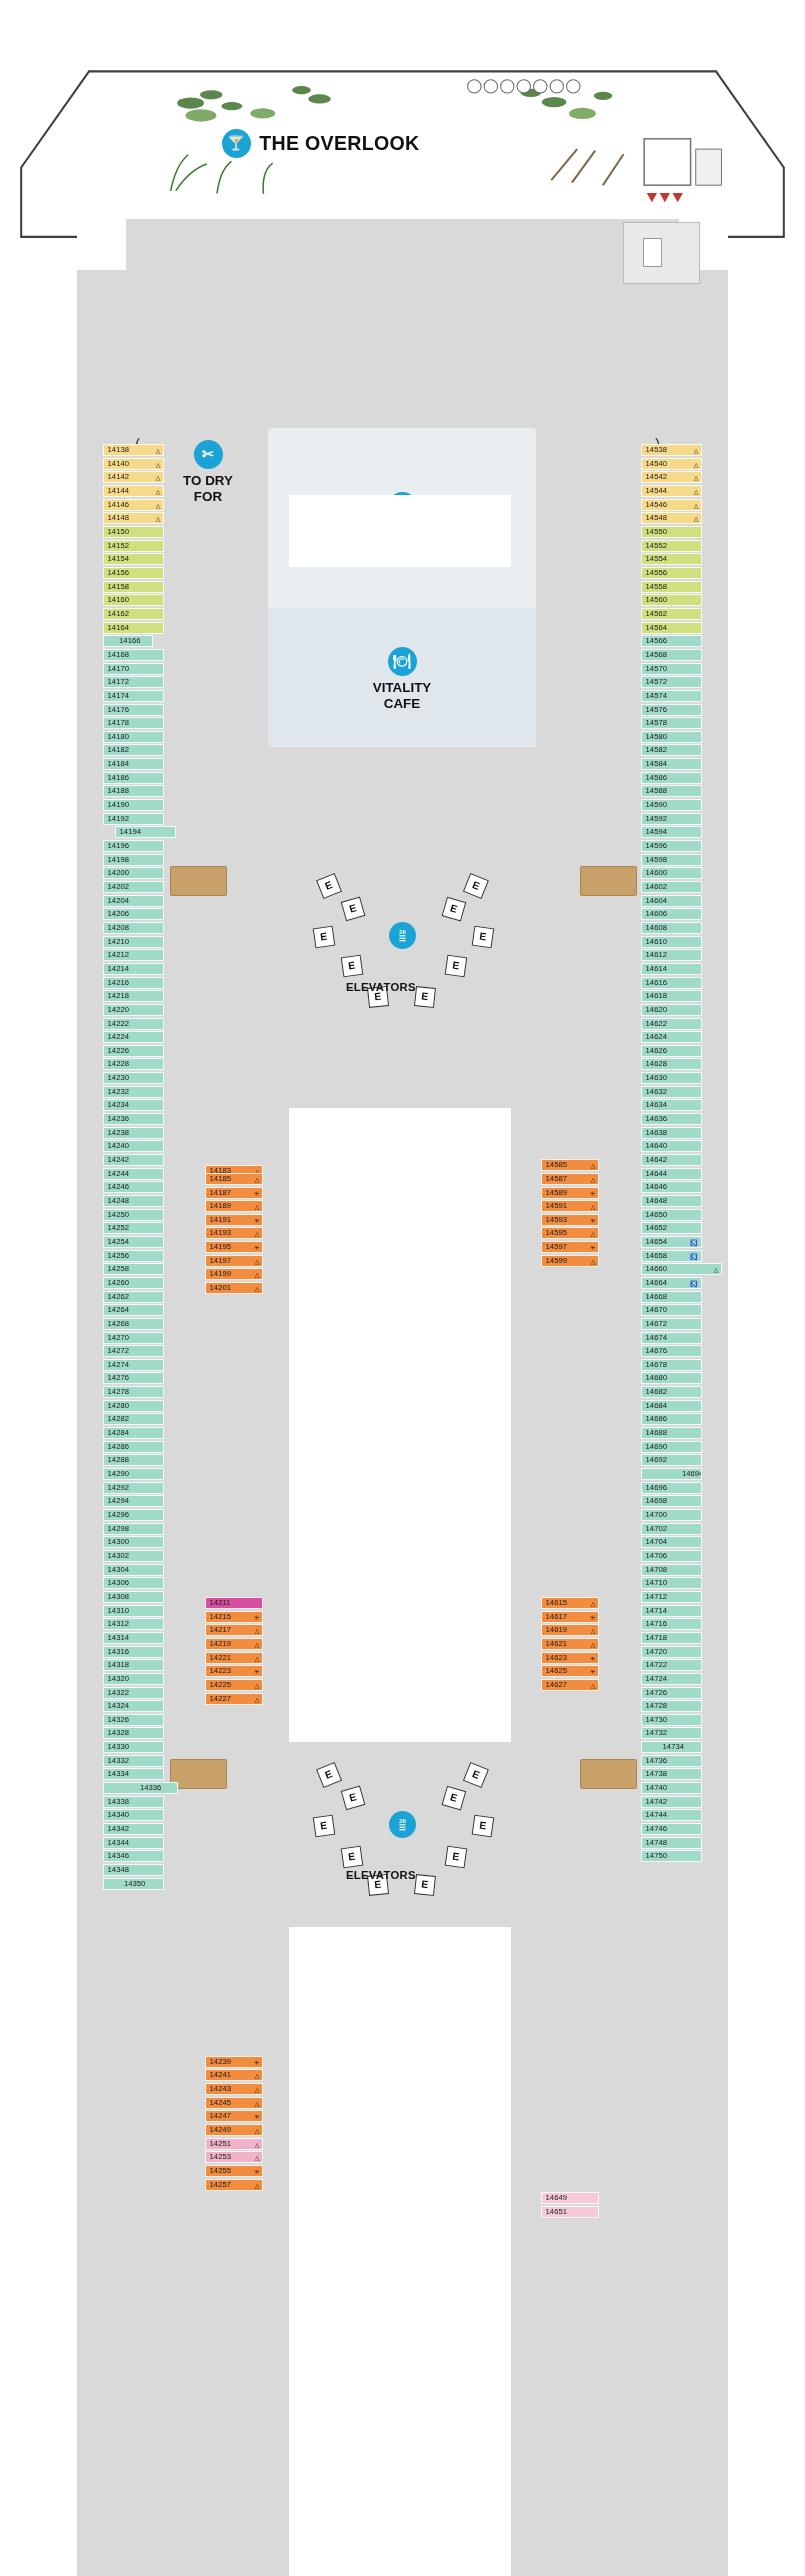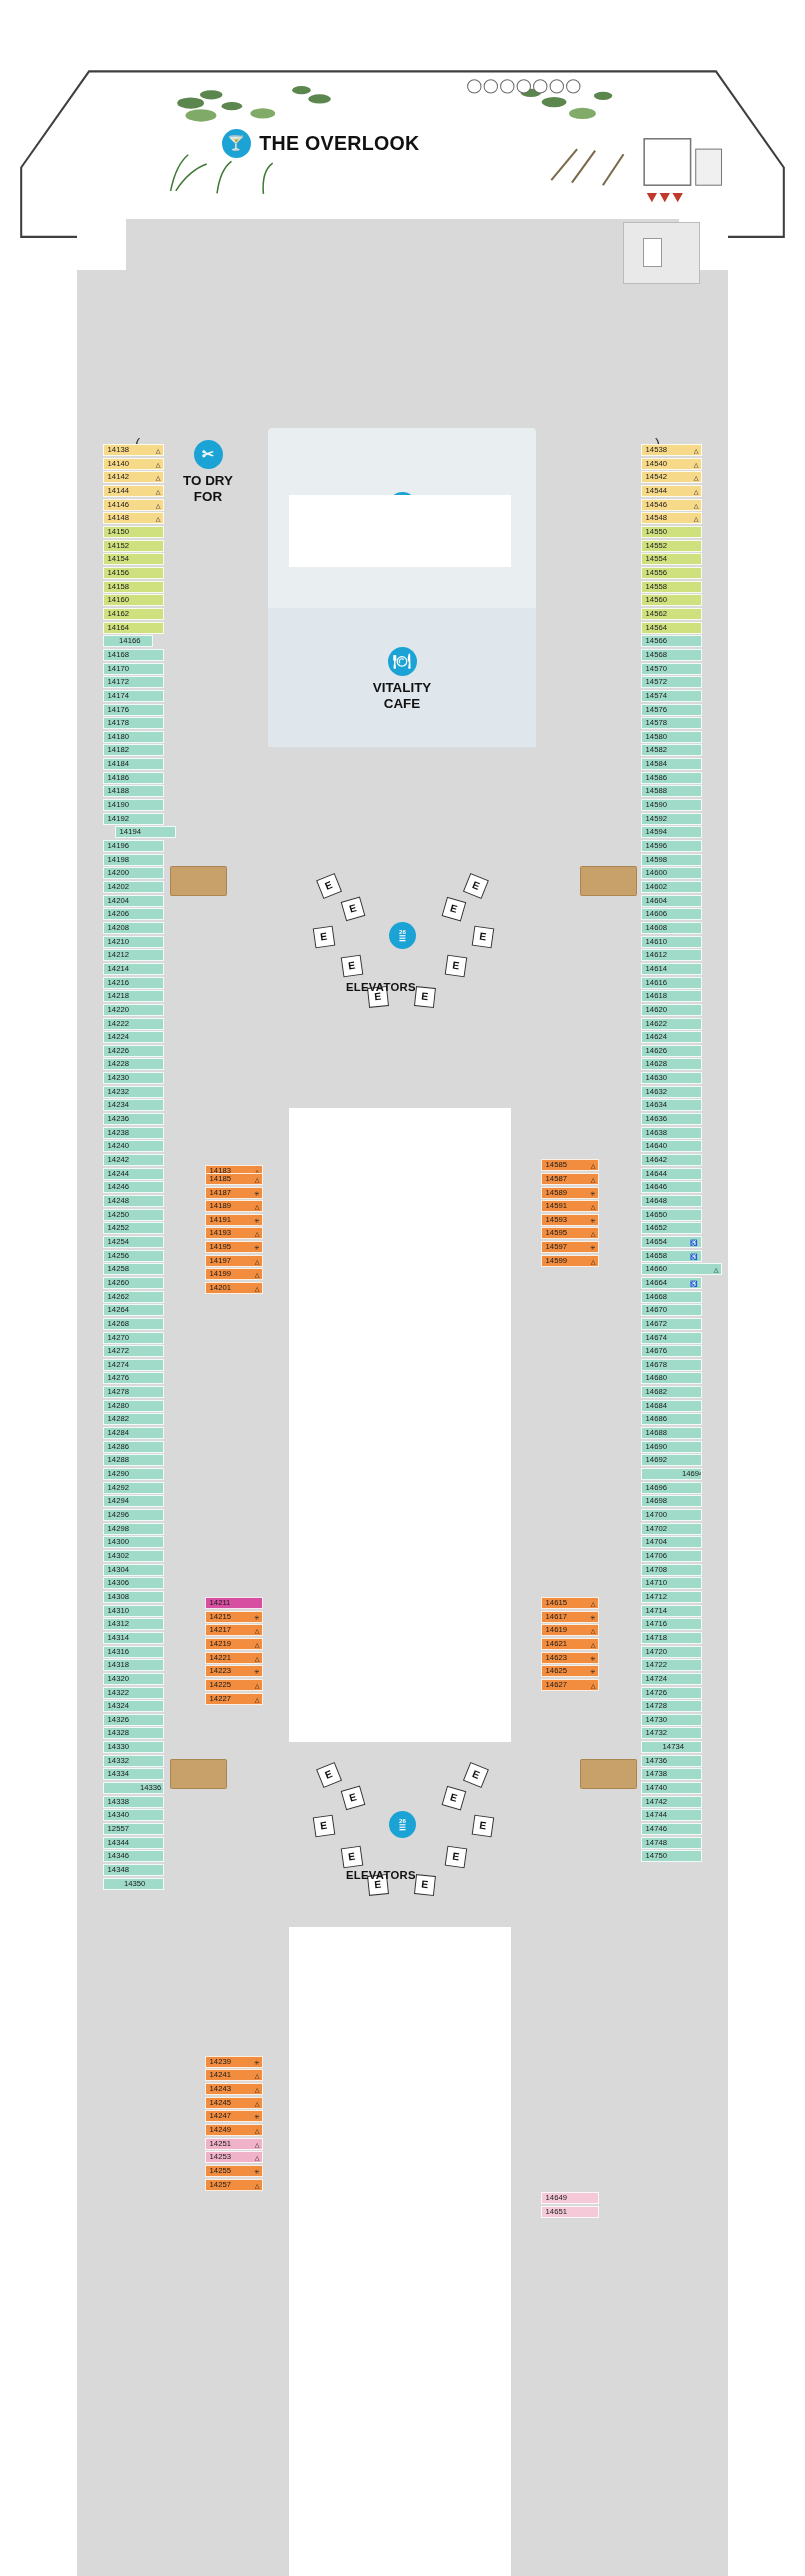--- a/index.html
+++ b/index.html
@@ -587,31 +587,31 @@
       </div>
       <div class="cabin c-teal" style="left: 103px; top: 1741px; width: 61px;">
         <span class="num">14330</span>
       </div>
       <div class="cabin c-teal" style="left: 103px; top: 1755px; width: 61px;">
         <span class="num">14332</span>
       </div>
       <div class="cabin c-teal" style="left: 103px; top: 1768px; width: 61px;">
         <span class="num">14334</span>
       </div>
-      <div class="cabin c-teal" style="left: 103px; top: 1782px; width: 61px; padding-left: 36px;">
+      <div class="cabin c-teal" style="left: 103px; top: 1782px; width: 75px; padding-left: 36px;">
         <span class="num">14336</span>
       </div>
       <div class="cabin c-teal" style="left: 103px; top: 1796px; width: 61px;">
         <span class="num">14338</span>
       </div>
       <div class="cabin c-teal" style="left: 103px; top: 1809px; width: 61px;">
         <span class="num">14340</span>
       </div>
       <div class="cabin c-teal" style="left: 103px; top: 1823px; width: 61px;">
-        <span class="num">12557</span>
+        <span class="num">14342</span>
       </div>
       <div class="cabin c-teal" style="left: 103px; top: 1837px; width: 61px;">
         <span class="num">14344</span>
       </div>
       <div class="cabin c-teal" style="left: 103px; top: 1850px; width: 61px;">
         <span class="num">14346</span>
       </div>
       <div class="cabin c-teal" style="left: 103px; top: 1864px; width: 61px;">
         <span class="num">14348</span>
       </div>

